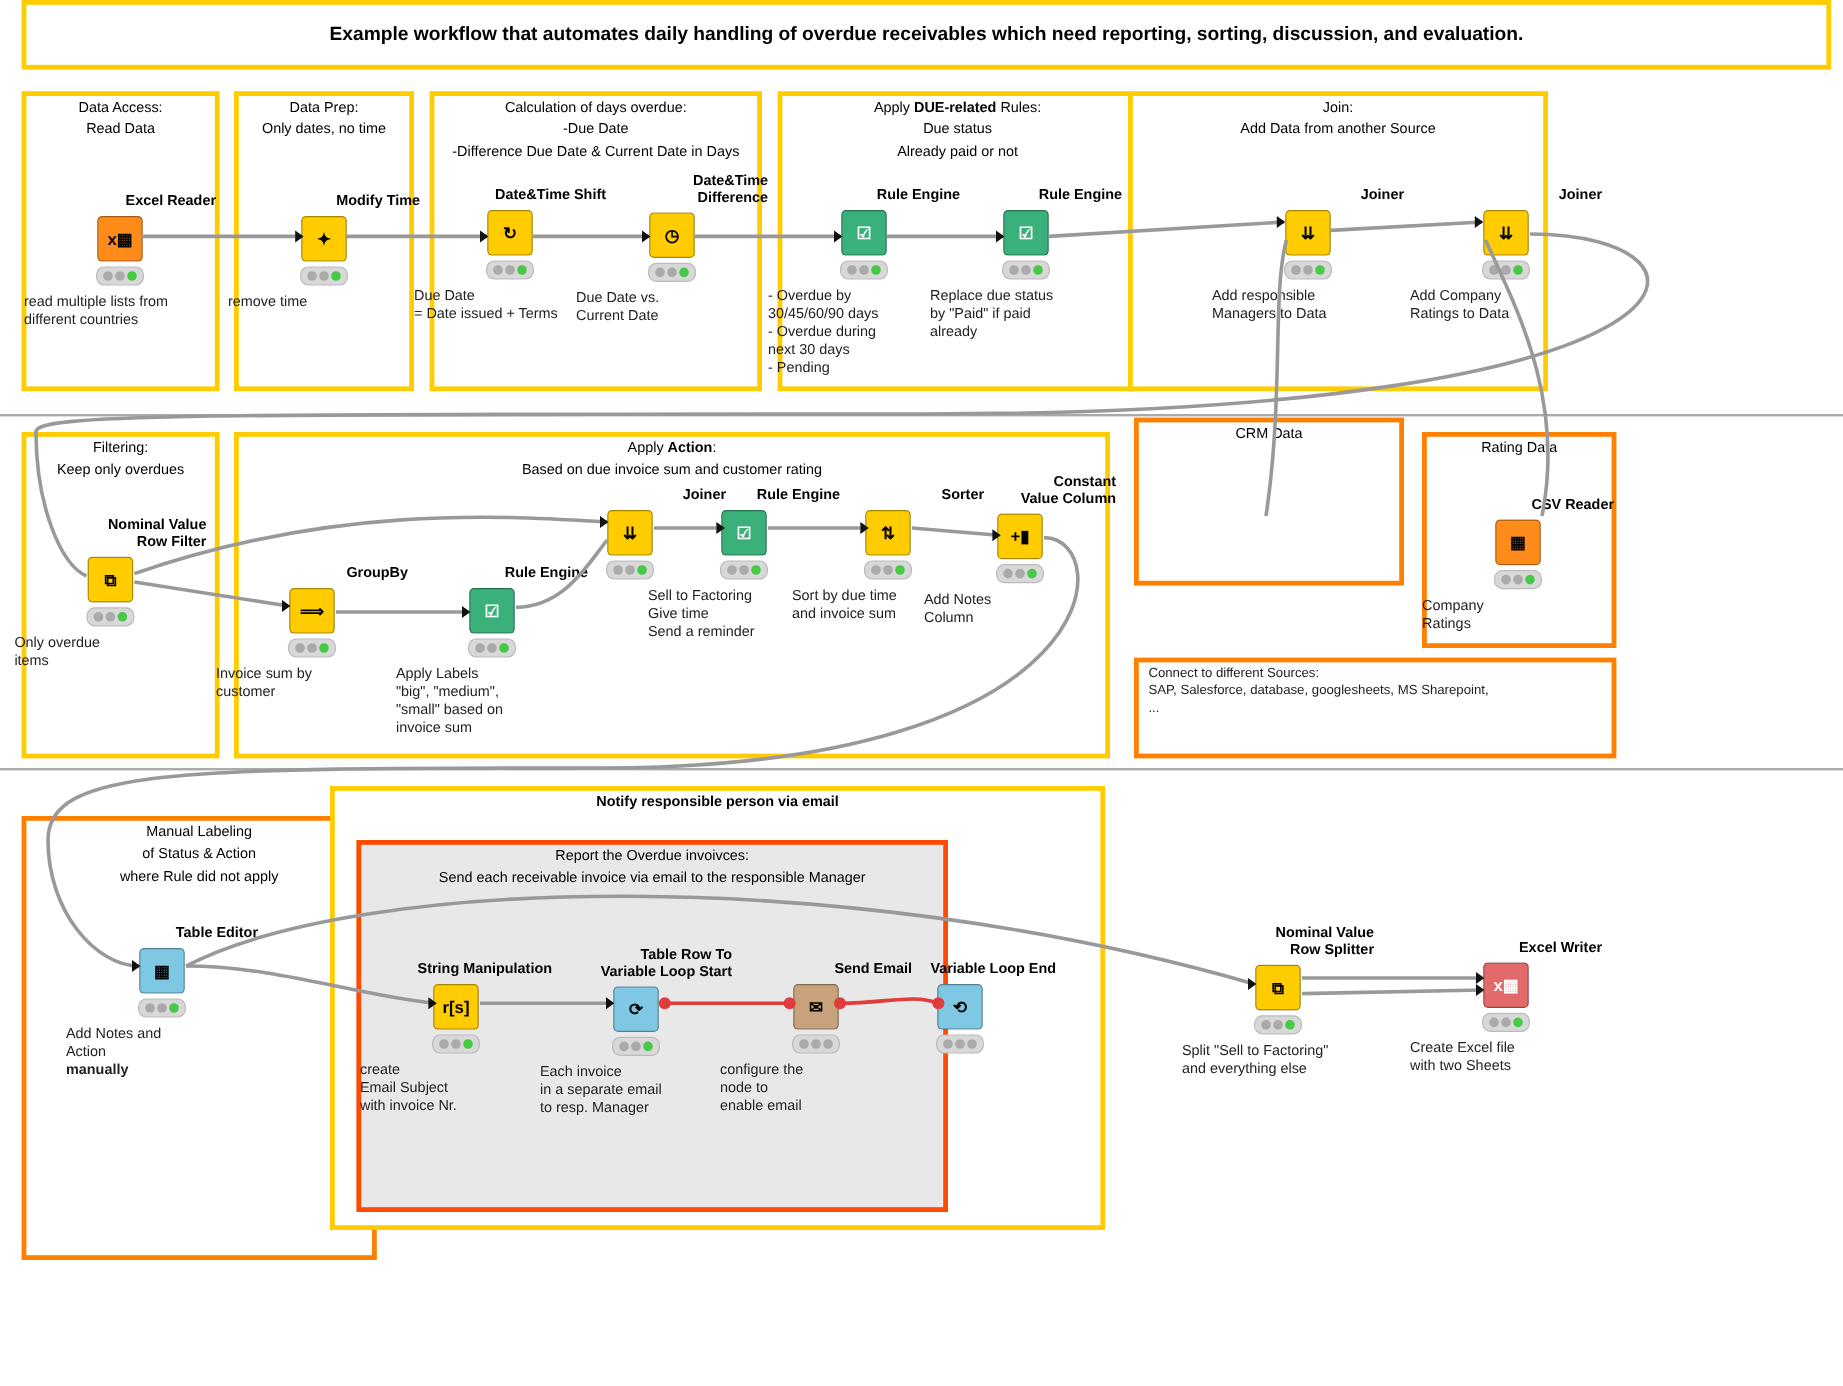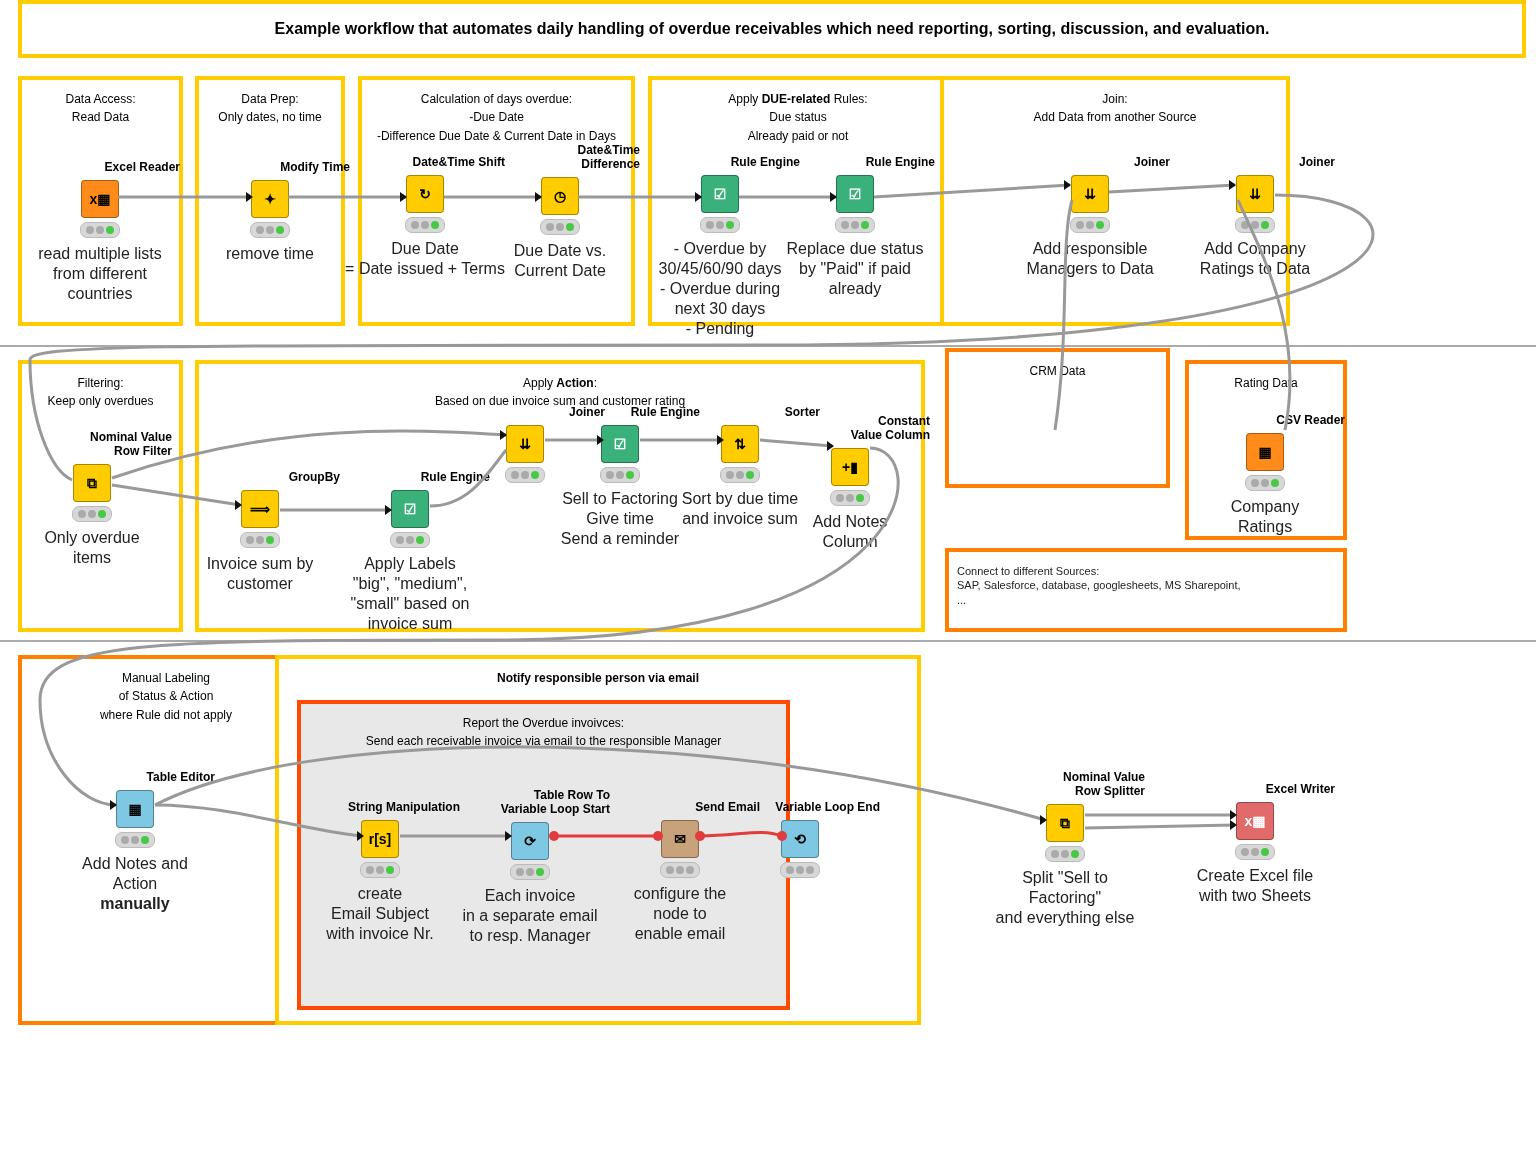--- a/index.html
+++ b/index.html
@@ -1,36 +1,36 @@
 <!DOCTYPE html>
 <html><head>
 <meta charset="utf-8">
 <style>
 html,body{margin:0;padding:0;font-family:Arial,Helvetica,sans-serif;background:#fff;color:#000}
 .canvas{position:relative;width:1536px;height:1155px;background:#fff}
 .hdr{position:absolute;left:18px;top:0;width:1500px;height:50px;border:4px solid #ffcc00;background:#fff;
 display:flex;align-items:center;justify-content:center;font-weight:bold;font-size:16px}
-.zone,.zoneO,.zoneO2{position:absolute;box-sizing:border-box;padding:12px 8px;background:#fff}
+.zone,.zoneO,.zoneO2{position:absolute;box-sizing:border-box;padding:2px 8px;background:#fff}
 .zone{border:4px solid #ffcc00}
 .zoneO{border:4px solid #ff7f00}
 .zoneO2{border:4px solid #ff4a00;background:#e8e8e8}
 .zt,.zt2,.ztb{font-size:12px;text-align:center;line-height:1.2}
 .zt{margin-bottom:4px}
 .ztb{margin-bottom:4px;font-weight:bold}
 .node{position:absolute;width:160px;text-align:center;font-size:12px}
 .ntitle{font-weight:bold;margin-bottom:6px;text-align:right;white-space:nowrap}
 .nicon{width:36px;height:36px;margin:0 auto;border-radius:4px;display:flex;align-items:center;justify-content:center;
 font-weight:bold;font-size:14px;color:#000;border:1px solid rgba(0,0,0,.35)}
 .y{background:#ffcc00}.g{background:#3ab07a;color:#fff}.o{background:#ff8c1a}.gr{background:#bdbdbd}
 .bl{background:#7ec8e3}.tn{background:#c8a27a}.rd{background:#e36a6a;color:#fff}
 .tl{width:38px;height:14px;margin:4px auto 6px;border-radius:7px;background:#d8d8d8;border:1px solid #bbb;
 display:flex;gap:2px;align-items:center;justify-content:center}
 .dot{width:8px;height:8px;border-radius:50%;background:#aaa}
 .dotg{background:#47c947}
-.ndesc{font-size:16px;text-align:center;line-height:1.25;color:#222}
+.ndesc{font-size:12px;text-align:left;line-height:1.25;color:#222}
 .tri{position:absolute;width:0;height:0;border-top:5px solid transparent;border-bottom:5px solid transparent;
 border-left:7px solid #111;z-index:6}
 svg.conn{position:absolute;left:0;top:0;z-index:3;pointer-events:none}
 .sep{position:absolute;left:0;width:1536px;height:0;border-top:2px solid #aaa;z-index:0}
 .srcnote{position:absolute;font-size:11px;color:#222;line-height:1.3}
 </style>
 </head>
 <body>
 
 <div class="canvas">
@@ -80,21 +80,21 @@
  <div class="zt">Rating Data</div>
 </div>
 <div class="zoneO" style="left:945px;top:548px;width:402px;height:84px">
  <div class="srcnote" style="position:static">
   <div>Connect to different Sources:</div>
   <div>SAP, Salesforce, database, googlesheets, MS Sharepoint,</div>
   <div>...</div>
  </div>
 </div>
 
-<div class="zoneO" style="left:18px;top:655px;width:296px;height:370px">
+<div class="zoneO" style="left:18px;top:680px;width:296px;height:370px">
  <div class="zt">Manual Labeling</div>
  <div class="zt">of Status &amp; Action</div>
  <div class="zt">where Rule did not apply</div>
 </div>
 <div class="zone" style="left:275px;top:655px;width:646px;height:370px">
  <div class="ztb">Notify responsible person via email</div>
 </div>
 <div class="zoneO2" style="left:297px;top:700px;width:493px;height:310px">
  <div class="zt">Report the Overdue invoivces:</div>
  <div class="zt">Send each receivable invoice via email to the responsible Manager</div>
@@ -253,21 +253,21 @@
  <div class="ntitle">Sorter</div>
  <div class="nicon y">⇅</div>
  <div class="tl">
         <span class="dot"></span>
         <span class="dot"></span>
         <span class="dot dotg"></span>
       </div>
  <div class="ndesc" style="white-space:pre-line">Sort by due time
 and invoice sum</div>
 </div>
-<div class="node" style="left:770px;top:414px">
+<div class="node" style="left:770px;top:394px">
  <div class="ntitle" style="white-space:pre-line">Constant
 Value Column</div>
  <div class="nicon y">+▮</div>
  <div class="tl">
         <span class="dot"></span>
         <span class="dot"></span>
         <span class="dot dotg"></span>
       </div>
  <div class="ndesc" style="white-space:pre-line">Add Notes
 Column</div>

